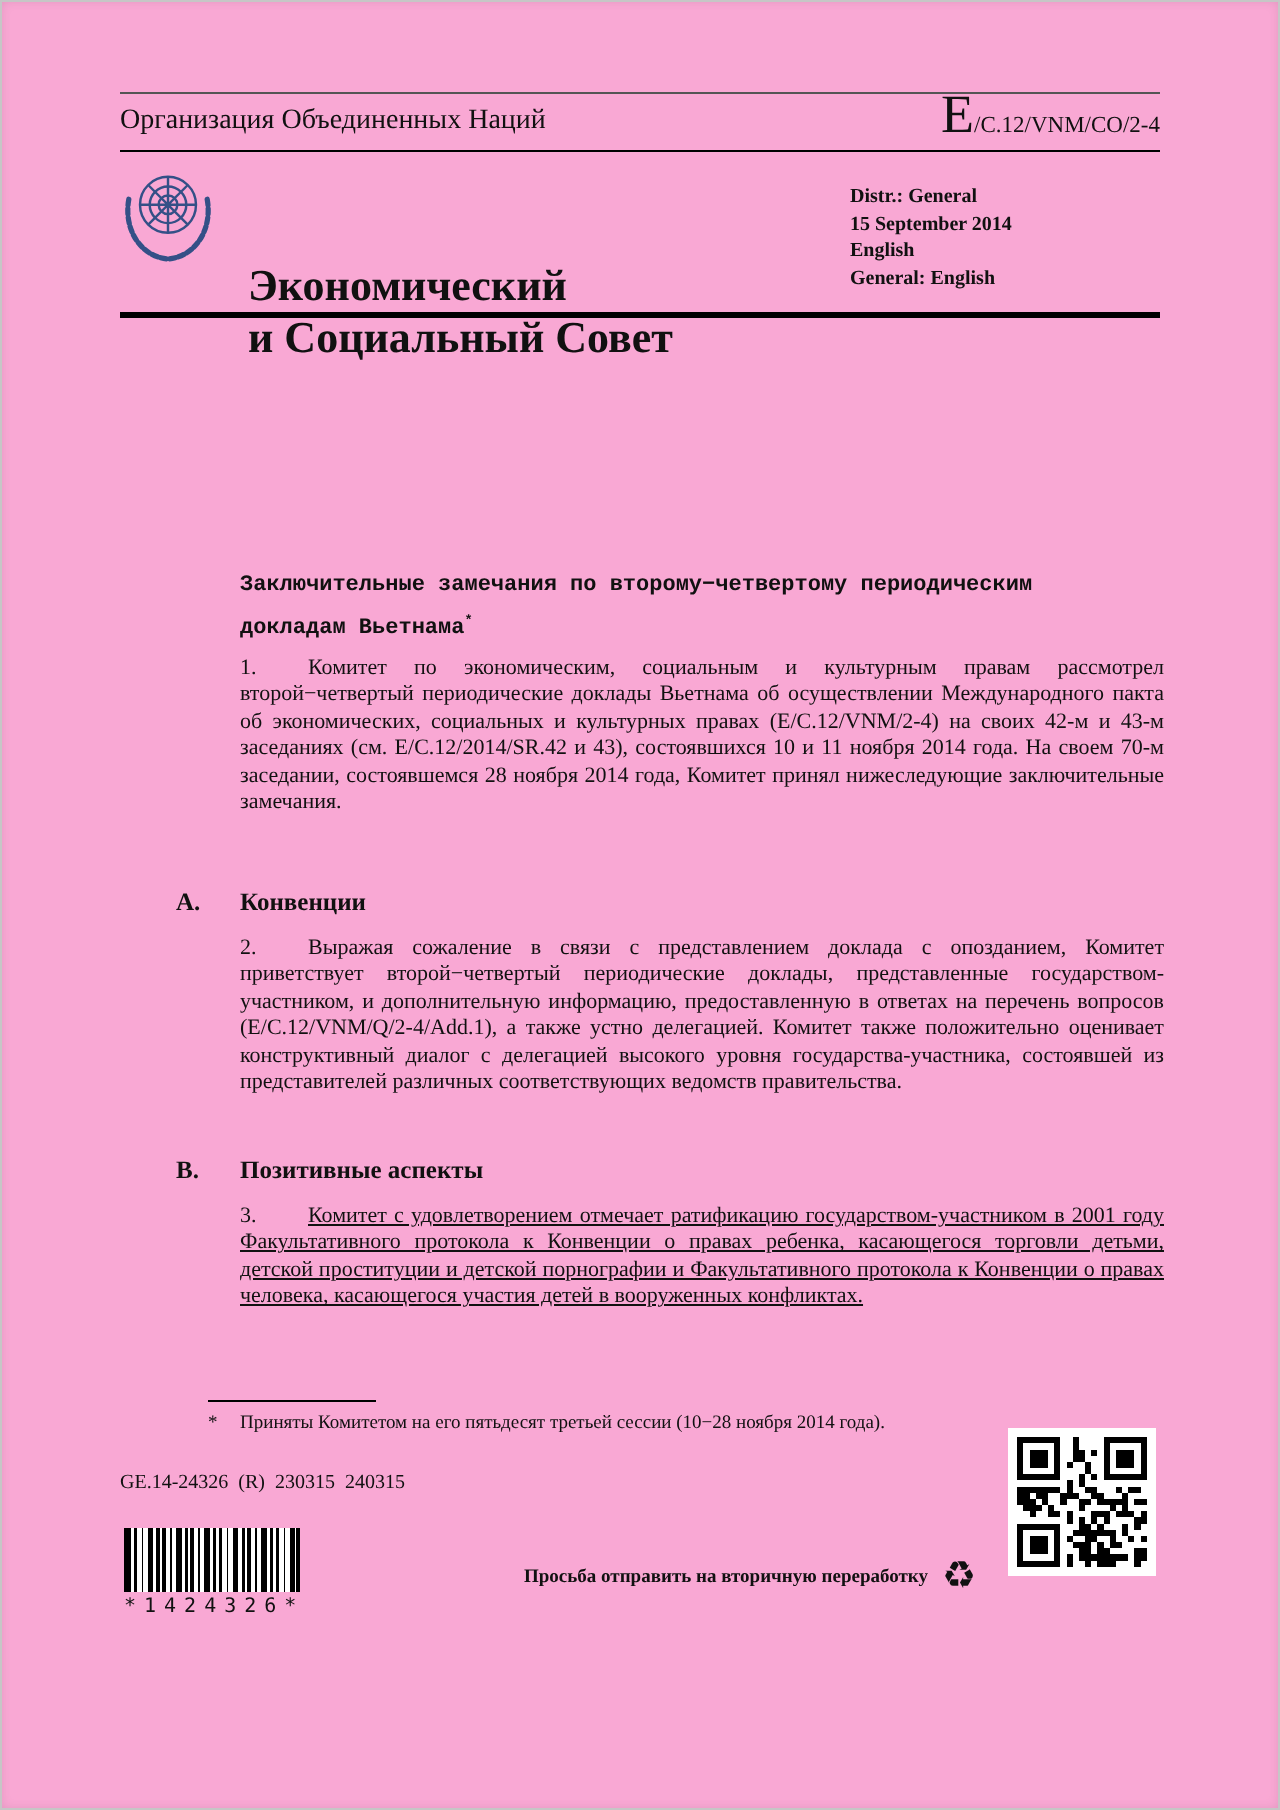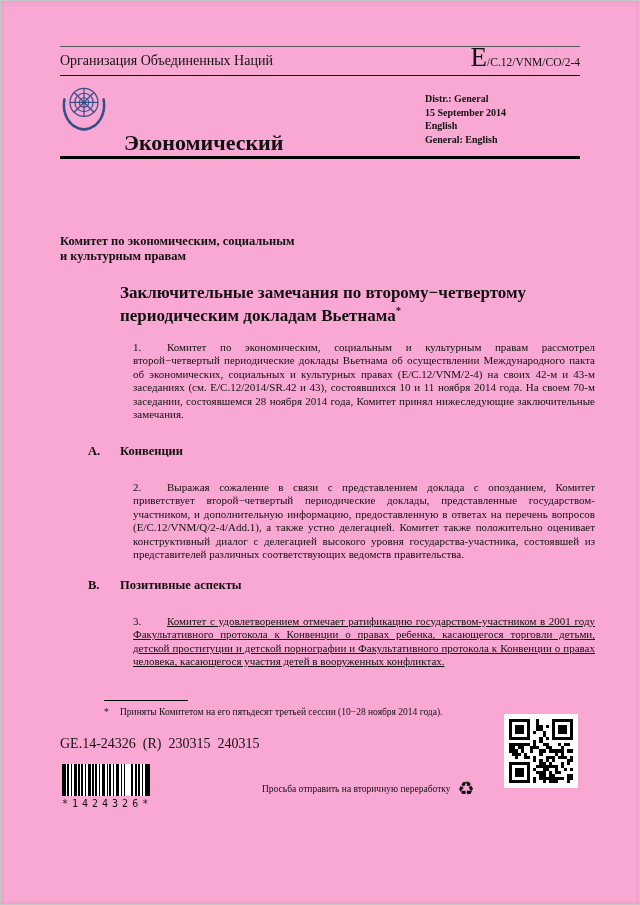--- a/index.html
+++ b/index.html
@@ -23,57 +23,57 @@
   .org-name { left: 60px; top: 53px; font-size: 14px; }
   .doc-symbol { right: 60px; top: 44px; display: flex; align-items: baseline; }
   .doc-symbol .big-e { font-size: 27px; line-height: 27px; }
   .doc-symbol .rest  { font-size: 11.5px; }
 
   .council-title { left: 124px; top: 84px; font-size: 22px; font-weight: bold; line-height: 26px; margin-top: 46px; }
   .distr-block { left: 425px; top: 92px; font-size: 10px; line-height: 13.5px; font-weight: bold; }
 
   .committee { left: 60px; top: 234px; font-size: 12.5px; font-weight: bold; line-height: 15px; }
 
-  .doc-title { left: 120px; top: 284px; width: 410px; font-size: 17px; font-weight: bold; line-height: 18px; }
+  .doc-title { left: 120px; top: 284px; width: 410px; font-size: 11px; font-weight: bold; line-height: 18px; font-family: Liberation Mono, monospace; }
   sup { font-size: .62em; vertical-align: super; }
 
-  .para { left: 120px; width: 462px; font-size: 11px; line-height: 13.4px; text-align: justify; margin: 13px; }
+  .para { left: 120px; width: 462px; font-size: 11px; line-height: 13.4px; text-align: justify; margin: 0; }
   .pnum { display: inline-block; width: 34px; }
   .p1 { top: 328px; }
   .p2 { top: 468px; }
   .p3 { top: 602px; text-decoration: underline; }
 
   .section-heading { left: 88px; font-size: 12.5px; font-weight: bold; }
   .sec-a { top: 444px; }
   .sec-b { top: 578px; }
   .sec-label { display: inline-block; width: 32px; }
 
   .footnote-rule { position: absolute; left: 104px; top: 700px; width: 84px; height: 1px; background: #000; }
   .footnote { left: 104px; top: 707px; width: 450px; font-size: 9.5px; }
   .fn-marker { display: inline-block; width: 16px; text-align: left; }
 
-  .ge-number { left: 60px; top: 736px; font-size: 14px; white-space: pre; }
+  .ge-number { left: 60px; top: 736px; font-size: 10px; white-space: pre; }
 
   .barcode {
     left: 62px; top: 764px; width: 88px; height: 32px;
     background: repeating-linear-gradient(90deg,
       #000 0 1.6px, #fff 1.6px 2.8px,
       #000 2.8px 4.6px, #fff 4.6px 6.8px,
       #000 6.8px 7.6px, #fff 7.6px 9.8px,
       #000 9.8px 12.6px, #fff 12.6px 14.2px);
     border-left: 2px solid #000; border-right: 2px solid #000;
   }
   .barcode-text {
     left: 62px; top: 798px; width: 92px;
     font-family: "DejaVu Sans Mono", monospace;
     font-size: 10px; letter-spacing: 4px; text-align: left; white-space: nowrap;
   }
 
   .recycle-line { left: 262px; top: 779px; display: flex; align-items: center; gap: 7px; }
-  .recycle-text { font-size: 9.5px; font-weight: normal; }
+  .recycle-text { font-size: 9.5px; font-weight: bold; }
   .recycle-icon { font-family: "DejaVu Sans", sans-serif; font-size: 19px; line-height: 19px; }
 
   .qr-wrap { left: 504px; top: 714px; width: 74px; height: 74px; background: #fff; }
   .qr-wrap svg { display: block; width: 74px; height: 74px; }
 </style>
 </head>
 <body>
 
 <div class="page">
 
@@ -102,35 +102,32 @@
       <circle cx="30" cy="24" r="1.7" fill="#345087"></circle>
       <g fill="none" stroke-width="2.8" stroke-dasharray="3.2 1.7" stroke-linecap="round" stroke="#345087">
         <path d="M9 21 C6 38 16 52 30 53"></path>
         <path d="M51 21 C54 38 44 52 30 53"></path>
       </g>
     </svg>
   </div>
 
   <div class="abs council-title">
     <div>Экономический</div>
+    <div>и Социальный Совет</div>
   </div>
 
   <div class="abs distr-block">
     <div>Distr.: General</div>
     <div>15 September 2014</div>
     <div>English</div>
     <div>General: English</div>
   </div>
 
   <div class="rule rule-thick"></div>
 
-  <div class="abs committee">
-    <div>Комитет по экономическим, социальным</div>
-    <div>и культурным правам</div>
-  </div>
 
   <div class="abs doc-title">
     <span>Заключительные замечания по второму−четвертому периодическим докладам Вьетнама</span><sup>*</sup>
   </div>
 
   <p class="abs para p1">
     <span class="pnum">1.</span><span>Комитет по экономическим, социальным и культурным правам рассмотрел второй−четвертый периодические доклады Вьетнама об осуществлении Международного пакта об экономических, социальных и культурных правах (E/C.12/VNM/2-4) на своих 42-м и 43-м заседаниях (см. E/C.12/2014/SR.42 и 43), состоявшихся 10 и 11 ноября 2014 года. На своем 70-м заседании, состоявшемся 28 ноября 2014 года, Комитет принял нижеследующие заключительные замечания.</span>
   </p>
 
   <div class="abs section-heading sec-a">

